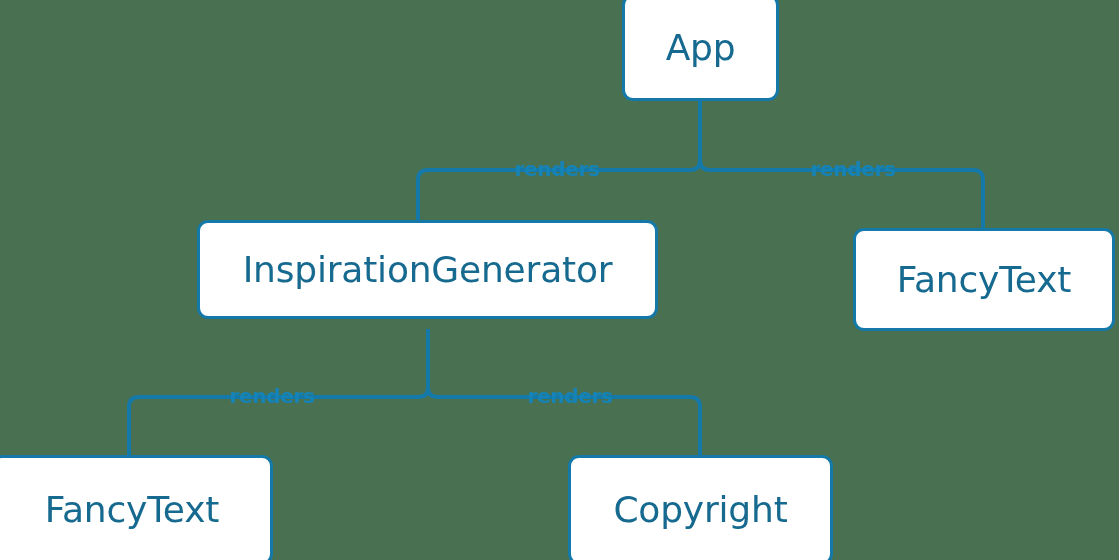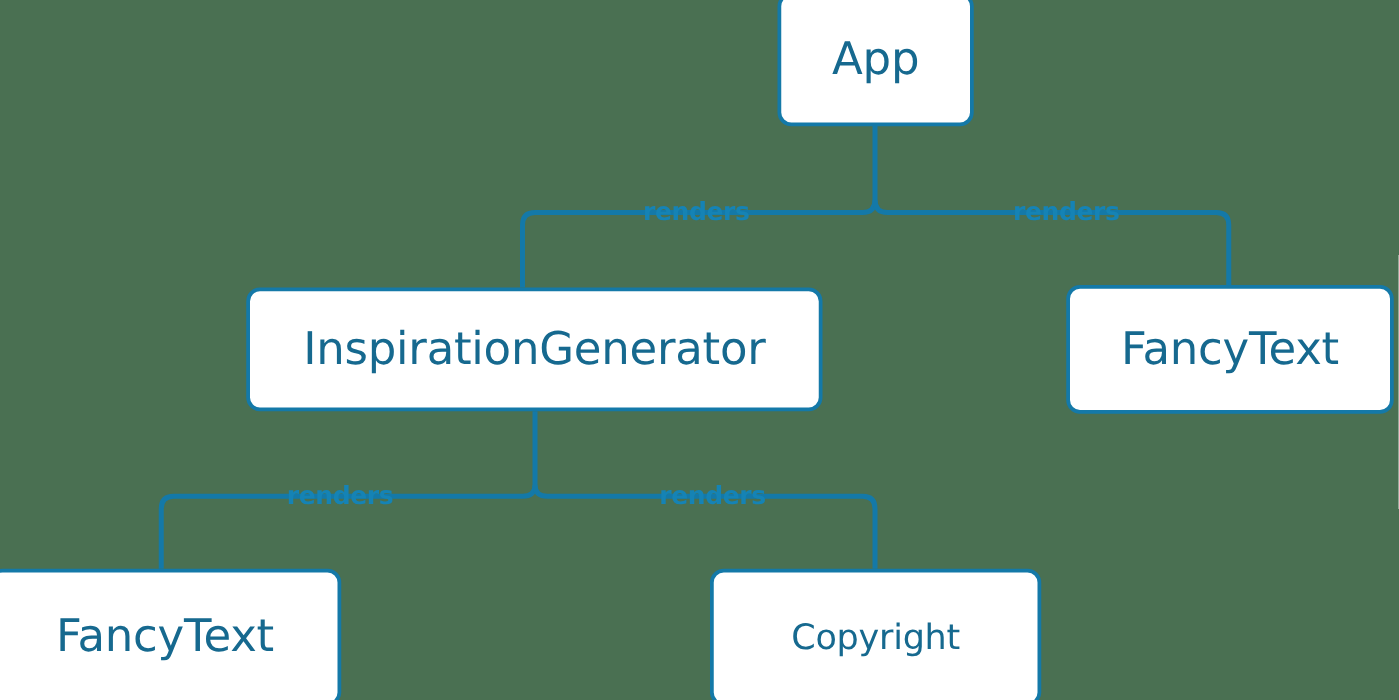--- a/index.html
+++ b/index.html
@@ -48,29 +48,29 @@
     font-size: 20px;
     font-weight: 600;
     line-height: 1;
     white-space: nowrap;
     letter-spacing: -0.3px;
     transform: translate(-50%, -50%);
     z-index: 3;
   }
   
   #node-app        { left: 622px; top: -6px;  width: 157px; height: 107px; }
-  #node-inspgen    { left: 197px; top: 230px; width: 461px; height: 99px; }
+  #node-inspgen    { left: 197px; top: 220px; width: 461px; height: 99px; }
   #node-fancy-right{ left: 853px; top: 228px; width: 262px; height: 103px; }
   #node-fancy-left { left: -9px;  top: 455px; width: 282px; height: 110px; }
   #node-copyright  { left: 568px; top: 455px; width: 265px; height: 110px; }
   #node-app .node-label         { font-size: 36px; }
   #node-inspgen .node-label     { font-size: 36px; }
   #node-fancy-right .node-label { font-size: 36px; }
   #node-fancy-left .node-label  { font-size: 36px; }
-  #node-copyright .node-label   { font-size: 28px; }
+  #node-copyright .node-label   { font-size: 36px; }
 </style>
 </head>
 <body>
 
 <div id="canvas">
 
   <svg id="edges" viewBox="0 0 1119 560" width="1119" height="560" fill="none" xmlns="http://www.w3.org/2000/svg">
     <g stroke="#1479a8" stroke-width="4" fill="none" stroke-linecap="butt">
 
       <path d="M700,100 L700,160"></path>

